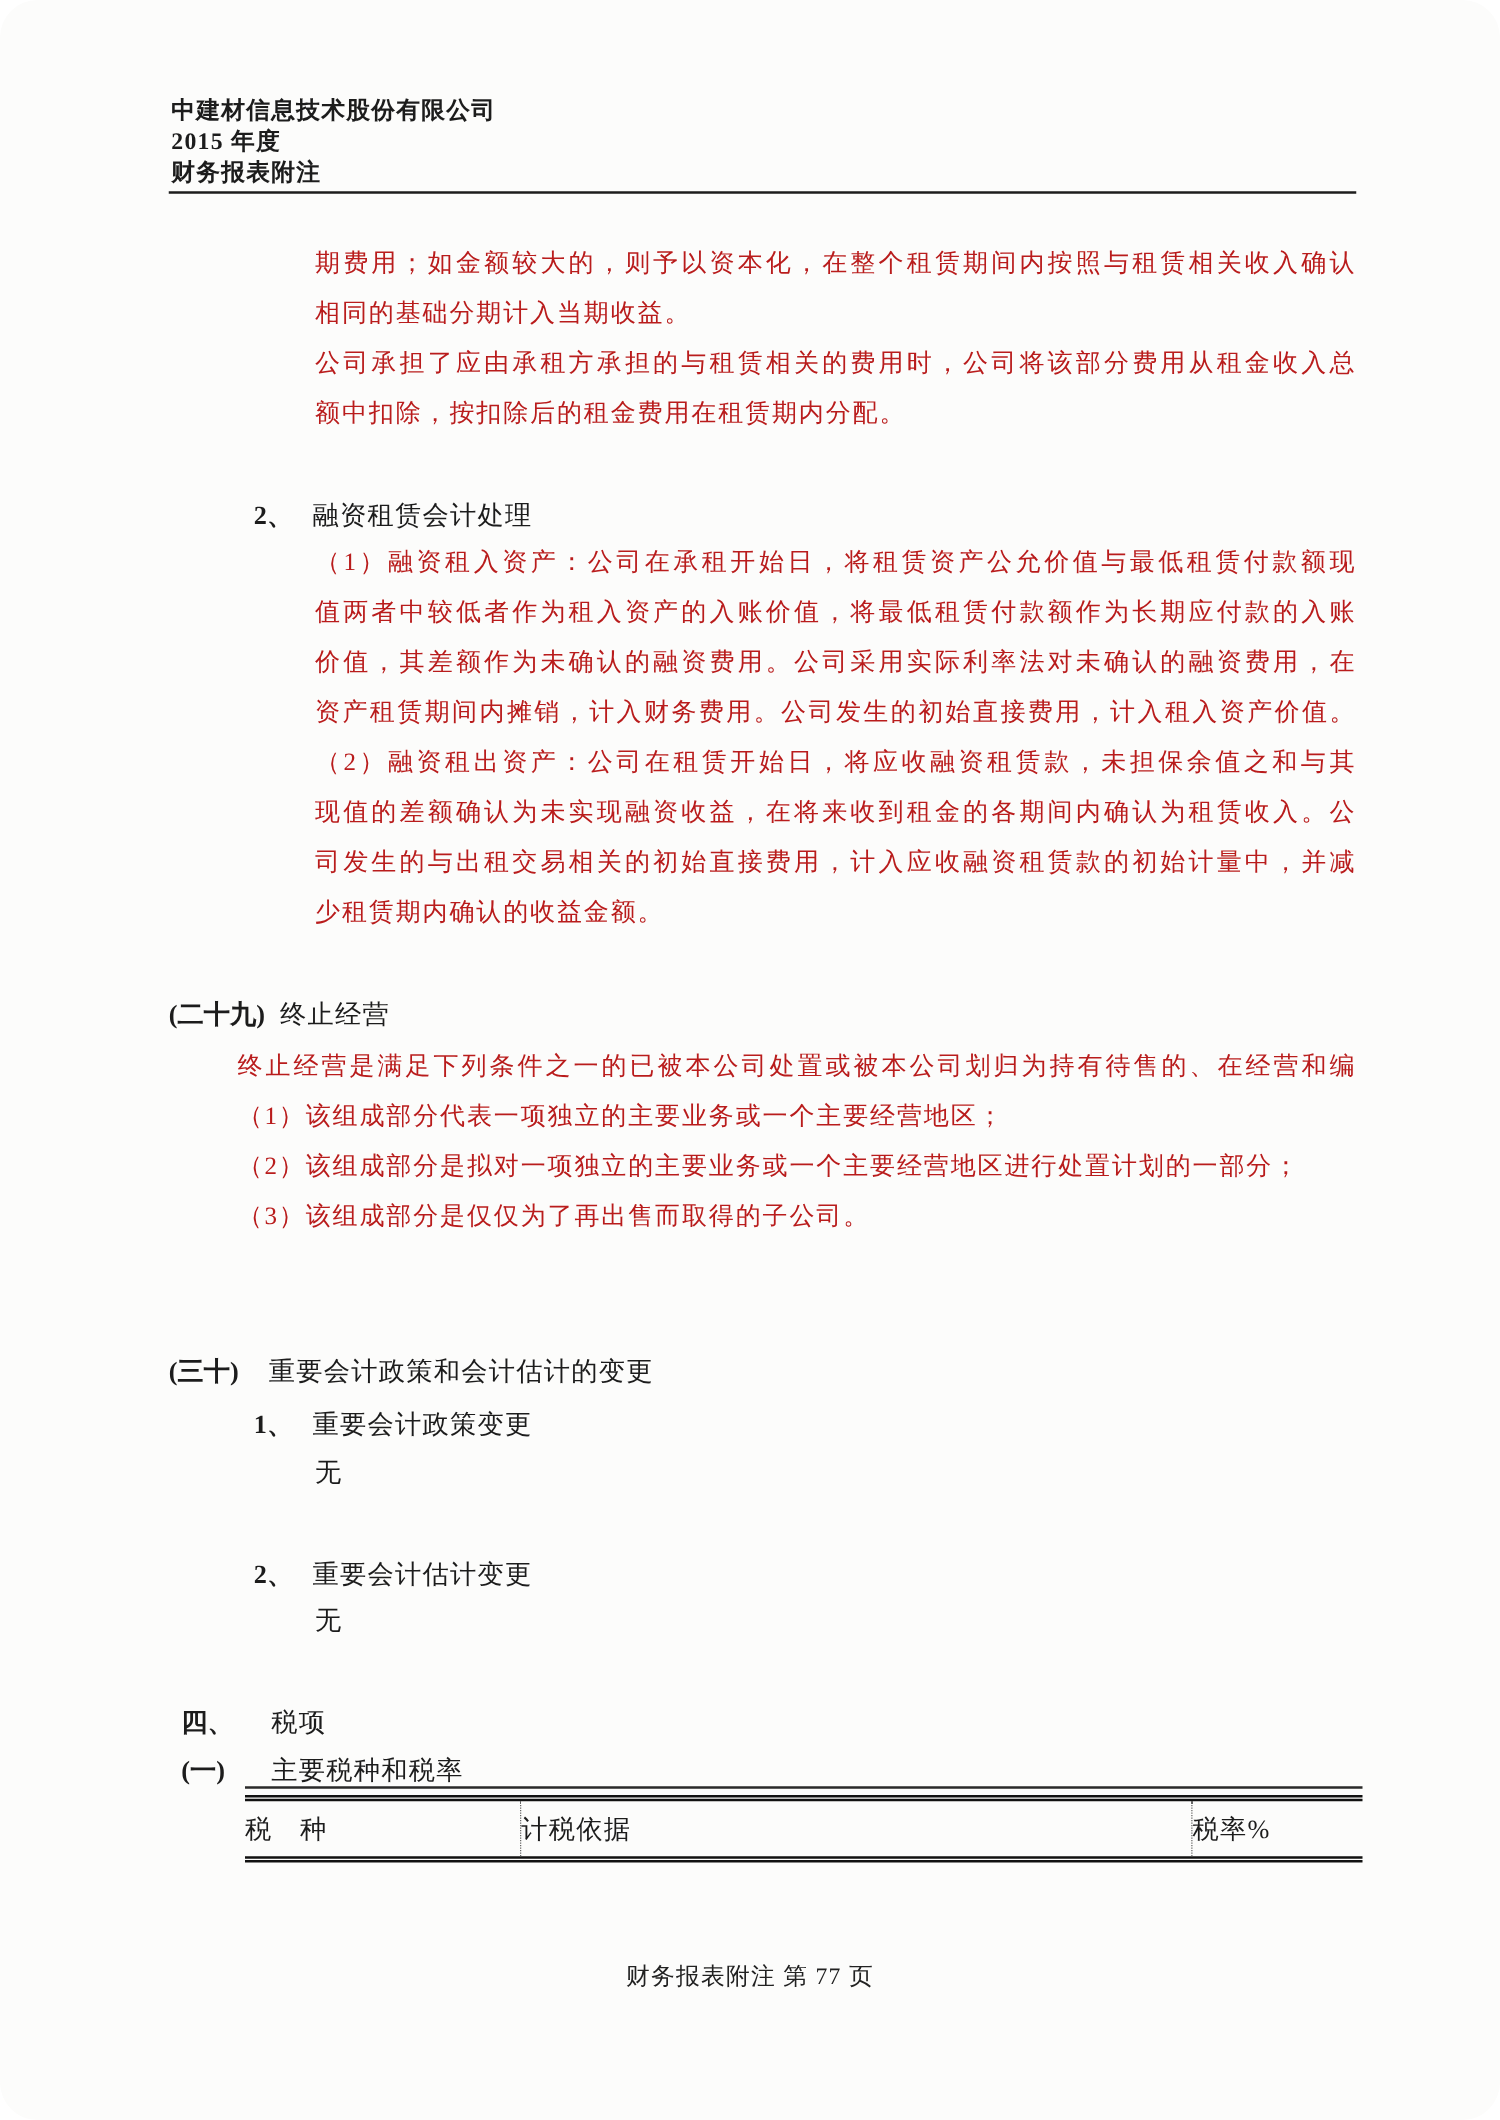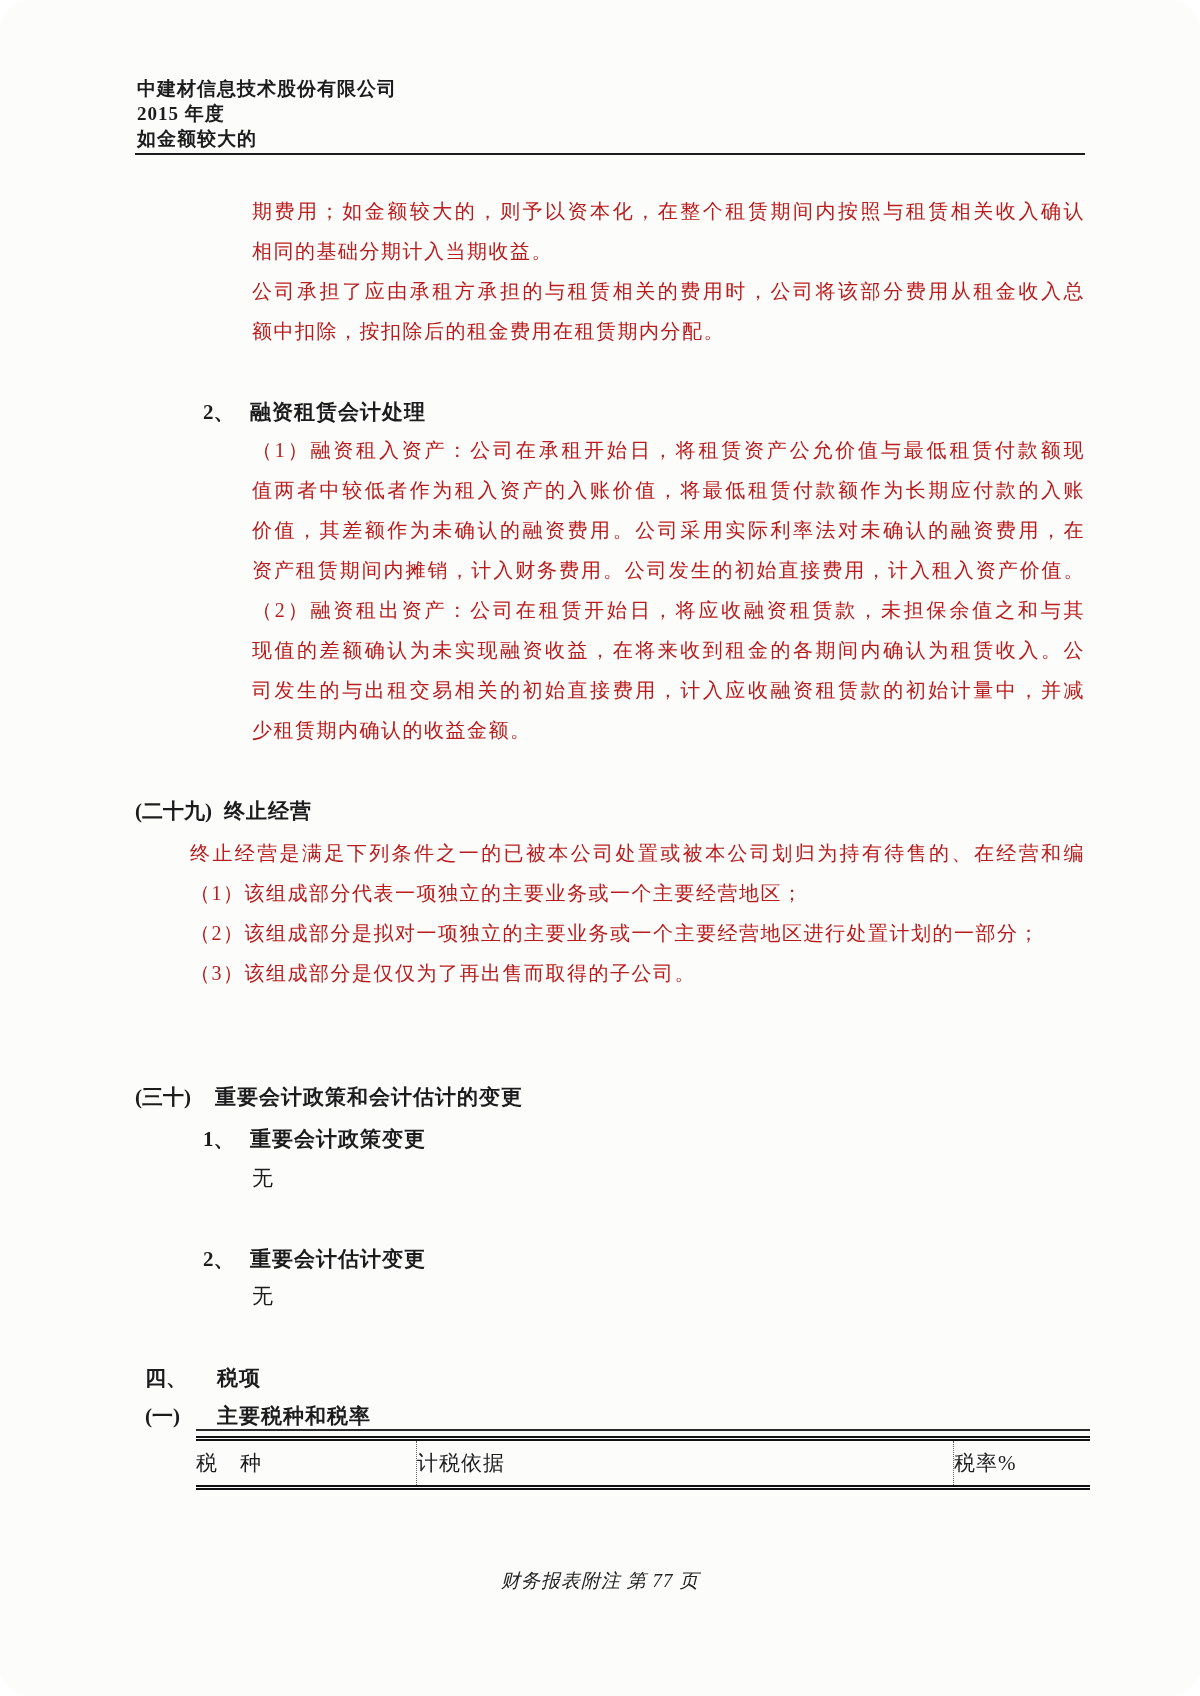--- a/index.html
+++ b/index.html
@@ -31,21 +31,21 @@
     letter-spacing: 1.5px;
     white-space: nowrap;
     color: #b91c1c;
   }
   .block .tl { white-space: normal; overflow: hidden; }
   .fill { text-align: justify; text-align-last: justify; white-space: nowrap; }
 
   
   .hrow { position: absolute; display: flex; align-items: flex-start; }
   .hrow .num { font-weight: bold; font-size: 21px; line-height: 28px; flex: 0 0 auto; }
-  .hrow .ttl { font-weight: bold; font-size: 21px; line-height: 28px; letter-spacing: 1px; }
+  .hrow .ttl { font-weight: normal; font-size: 21px; line-height: 28px; letter-spacing: 1px; }
   .numw47 { width: 47px; }
   .numw63 { width: 63px; margin-right: 12px; width: auto; }
   .numw72 { width: 72px; }
 
   .plain { font-size: 21px; line-height: 28px; position: absolute; letter-spacing: 1px; }
 
   
   .tax-underline {
     position: absolute; left: 196px; top: 1429px;
     width: 894px; height: 2px; background: #2a2a2a;
@@ -64,32 +64,32 @@
     letter-spacing: 1px;
     box-sizing: border-box;
   }
   .cell.c1 { width: 220px; }
   .cell.c2 { width: 537px; border-left: 1px dotted #666; }
   .cell.c3 { flex: 1 1 auto; border-left: 1px dotted #666; }
 
   
   .page-footer {
     position: absolute; left: 0; top: 1568px; width: 100%;
-    text-align: center; font-size: 19px; letter-spacing: 1px; color: #222; font-style: italic;
+    text-align: center; font-size: 19px; letter-spacing: 1px; color: #222;
   }
 </style>
 </head>
 <body>
 
 <div class="page">
 
   <header class="doc-header">
     <div class="h-line">中建材信息技术股份有限公司</div>
     <div class="h-line">2015 年度</div>
-    <div class="h-line">如金额较大的</div>
+    <div class="h-line">财务报表附注</div>
   </header>
   <div class="header-rule"></div>
 
   <section class="block" style="left:252px; top:191px; width:833px;">
     <div class="tl fill">期费用；如金额较大的，则予以资本化，在整个租赁期间内按照与租赁相关收入确认</div>
     <div class="tl">相同的基础分期计入当期收益。</div>
     <div class="tl fill">公司承担了应由承租方承担的与租赁相关的费用时，公司将该部分费用从租金收入总</div>
     <div class="tl">额中扣除，按扣除后的租金费用在租赁期内分配。</div>
   </section>
 

